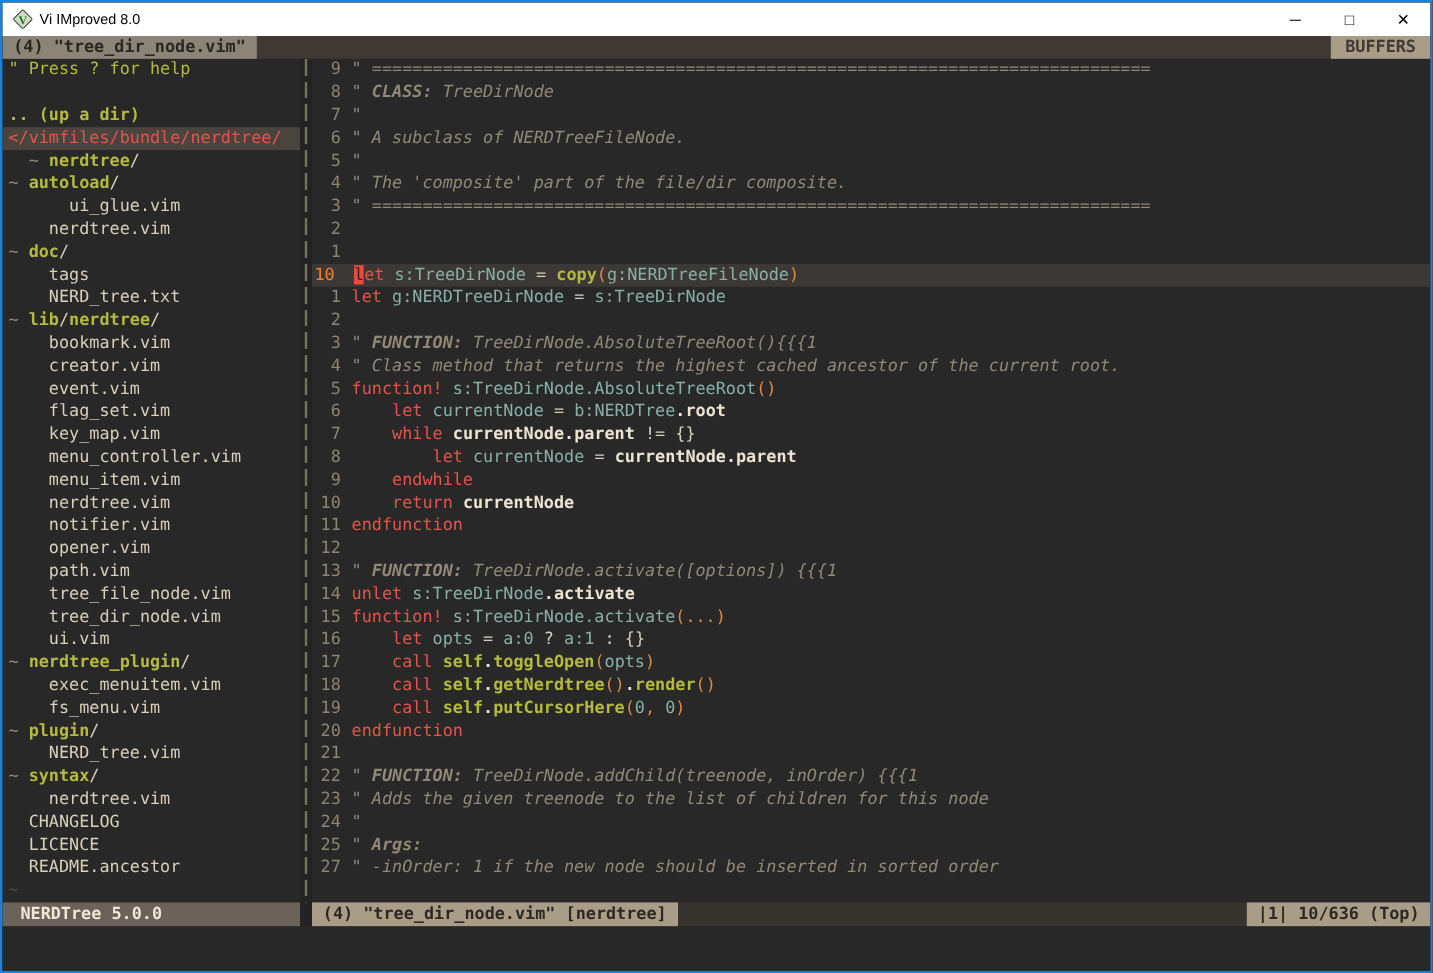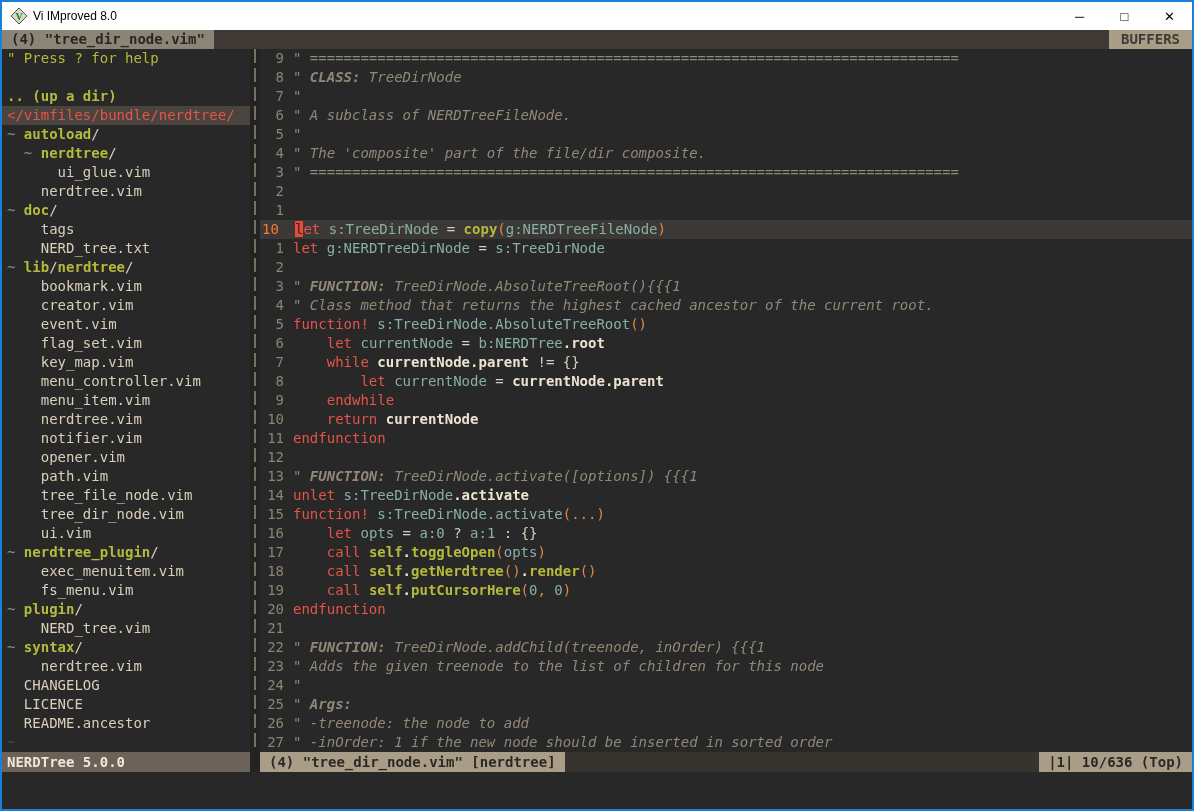--- a/index.html
+++ b/index.html
@@ -51,21 +51,21 @@
   .s-o{color:var(--orange);}
   .s-g{color:var(--yellowgreen);}
   .s-d{color:var(--yellowgreen);font-weight:bold;}
   .s-r{color:var(--keyword);}
   .s-w{color:var(--comment);}
   .s-dim{color:var(--dim);}
   .s-cur{background:var(--cursor_bg);color:var(--cursor_fg);}
   
   .statusline{height:20px;flex:0 0 auto;display:flex;font-size:14px;line-height:20px;white-space:pre;}
   .st-nerdtree{width:248px;flex:0 0 248px;box-sizing:border-box;background:var(--nt_status_bg);
-    color:var(--nt_status_fg);font-weight:bold;padding-left:5px;}
+    color:var(--nt_status_fg);font-weight:bold;padding-left:15px;}
   .st-gap{width:10px;flex:0 0 10px;background:var(--sep_bg);}
   .st-file{background:var(--file_status_bg);color:var(--file_status_fg);font-weight:bold;padding:0 9px;}
   .st-rest{flex:1;background:var(--status_bg);color:var(--status_fg);text-align:right;padding-right:10px;}
   .st-ruler{background:var(--ruler_bg);color:var(--ruler_fg);font-weight:bold;padding:0 9px;}
   
   .cmdline{flex:1;background:var(--bg);}
 </style>
 </head>
 <body>
 
@@ -90,22 +90,22 @@
     <div class="tab">(4) "tree_dir_node.vim"</div>
     <div class="buffers">BUFFERS</div>
   </div>
 
   <div class="main">
     <div class="sidebar" id="sidebar">
         <div class="row tree-row"><span class="s-g">" Press ? for help</span></div>
         <div class="row tree-row"></div>
         <div class="row tree-row"><span class="s-d">.. (up a dir)</span></div>
         <div class="row tree-row tree-hl"><span class="s-r">&lt;/vimfiles/bundle/nerdtree/</span></div>
+        <div class="row tree-row"><span class="s-f">  </span><span class="s-w">~ </span><span class="s-d">nerdtree</span><span class="s-f">/</span></div>
         <div class="row tree-row"><span class="s-w">~ </span><span class="s-d">autoload</span><span class="s-f">/</span></div>
-        <div class="row tree-row"><span class="s-f">  </span><span class="s-w">~ </span><span class="s-d">nerdtree</span><span class="s-f">/</span></div>
         <div class="row tree-row"><span class="s-f">      ui_glue.vim</span></div>
         <div class="row tree-row"><span class="s-f">    nerdtree.vim</span></div>
         <div class="row tree-row"><span class="s-w">~ </span><span class="s-d">doc</span><span class="s-f">/</span></div>
         <div class="row tree-row"><span class="s-f">    tags</span></div>
         <div class="row tree-row"><span class="s-f">    NERD_tree.txt</span></div>
         <div class="row tree-row"><span class="s-w">~ </span><span class="s-d">lib</span><span class="s-f">/</span><span class="s-d">nerdtree</span><span class="s-f">/</span></div>
         <div class="row tree-row"><span class="s-f">    bookmark.vim</span></div>
         <div class="row tree-row"><span class="s-f">    creator.vim</span></div>
         <div class="row tree-row"><span class="s-f">    event.vim</span></div>
         <div class="row tree-row"><span class="s-f">    flag_set.vim</span></div>
@@ -161,21 +161,20 @@
         <div class="row code-row"><span class="num">16</span><span class="code-text"><span class="s-f">    </span><span class="s-k">let</span><span class="s-f"> </span><span class="s-t">opts</span><span class="s-f"> = </span><span class="s-t">a:0</span><span class="s-f"> ? </span><span class="s-t">a:1</span><span class="s-f"> : {}</span></span></div>
         <div class="row code-row"><span class="num">17</span><span class="code-text"><span class="s-f">    </span><span class="s-k">call</span><span class="s-f"> </span><span class="s-m">self</span><span class="s-b">.</span><span class="s-m">toggleOpen</span><span class="s-o">(</span><span class="s-t">opts</span><span class="s-o">)</span></span></div>
         <div class="row code-row"><span class="num">18</span><span class="code-text"><span class="s-f">    </span><span class="s-k">call</span><span class="s-f"> </span><span class="s-m">self</span><span class="s-b">.</span><span class="s-m">getNerdtree</span><span class="s-o">()</span><span class="s-b">.</span><span class="s-m">render</span><span class="s-o">()</span></span></div>
         <div class="row code-row"><span class="num">19</span><span class="code-text"><span class="s-f">    </span><span class="s-k">call</span><span class="s-f"> </span><span class="s-m">self</span><span class="s-b">.</span><span class="s-m">putCursorHere</span><span class="s-o">(</span><span class="s-t">0</span><span class="s-o">, </span><span class="s-t">0</span><span class="s-o">)</span></span></div>
         <div class="row code-row"><span class="num">20</span><span class="code-text"><span class="s-k">endfunction</span></span></div>
         <div class="row code-row"><span class="num">21</span><span class="code-text"></span></div>
         <div class="row code-row"><span class="num">22</span><span class="code-text"><span class="s-c">" </span><span class="s-cb">FUNCTION:</span><span class="s-c"> TreeDirNode.addChild(treenode, inOrder) {{{1</span></span></div>
         <div class="row code-row"><span class="num">23</span><span class="code-text"><span class="s-c">" Adds the given treenode to the list of children for this node</span></span></div>
         <div class="row code-row"><span class="num">24</span><span class="code-text"><span class="s-c">"</span></span></div>
         <div class="row code-row"><span class="num">25</span><span class="code-text"><span class="s-c">" </span><span class="s-cb">Args:</span></span></div>
-        <div class="row code-row"><span class="num">26</span><span class="code-text"><span class="s-c">" -treenode: the node to add</span></span></div>
         <div class="row code-row"><span class="num">27</span><span class="code-text"><span class="s-c">" -inOrder: 1 if the new node should be inserted in sorted order</span></span></div>
       </div>
   </div>
 
   <div class="statusline">
     <div class="st-nerdtree">NERDTree 5.0.0</div>
     <div class="st-gap"></div>
     <div class="st-file">(4) "tree_dir_node.vim" [nerdtree]</div>
     <div class="st-rest">
       <span>dos | latin1 | tw=78 | vim</span>

